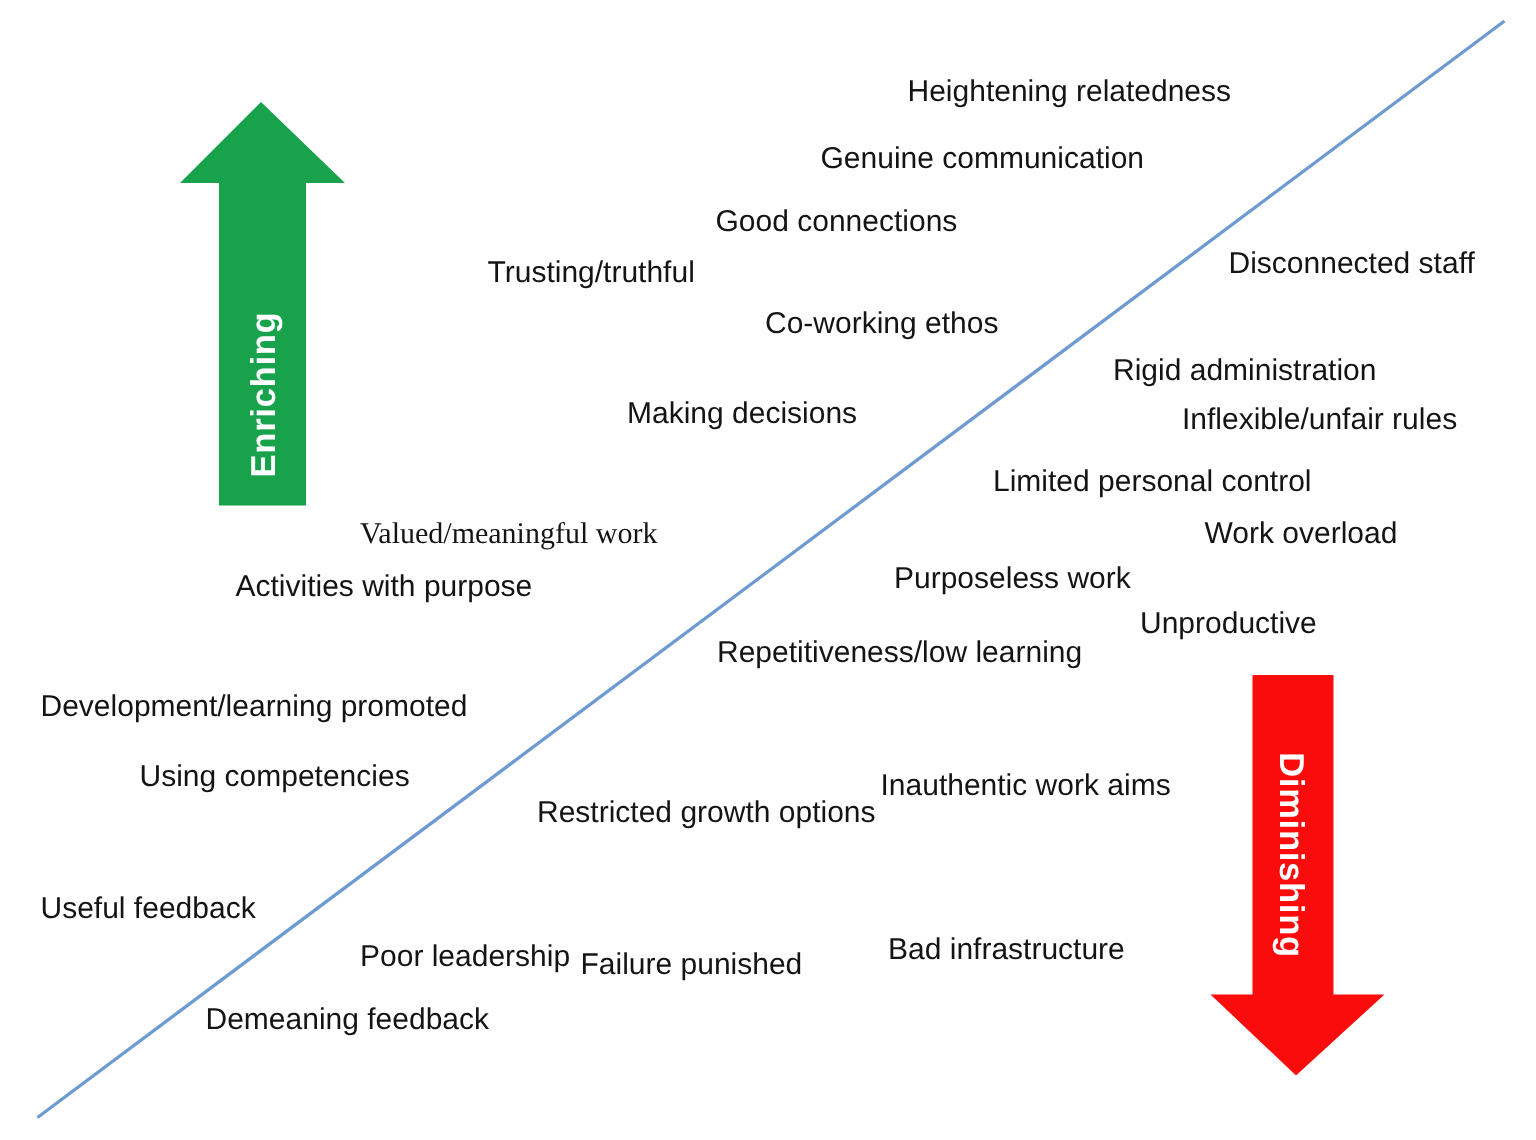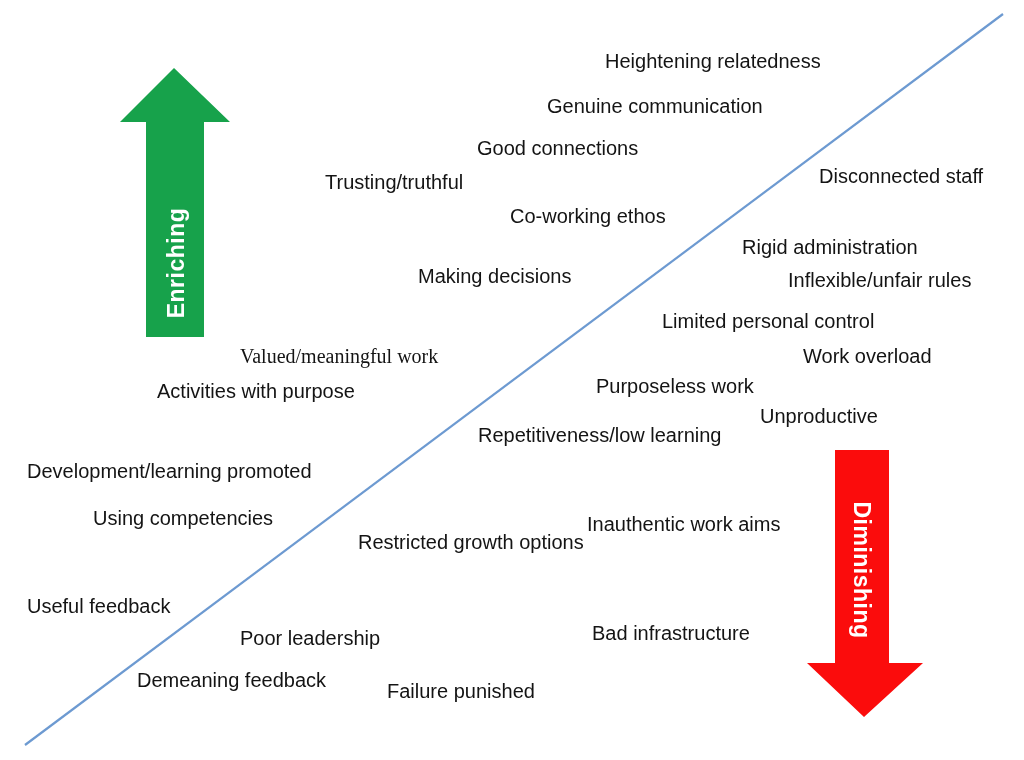--- a/index.html
+++ b/index.html
@@ -75,17 +75,17 @@
       <div class="item-label" style="left: 788px; top: 269px;">Inflexible/unfair rules</div>
       <div class="item-label" style="left: 638px; top: 310px; margin-left: 24px;">Limited personal control</div>
       <div class="item-label" style="left: 803px; top: 345px;">Work overload</div>
       <div class="item-label" style="left: 572px; top: 375px; margin-left: 24px;">Purposeless work</div>
       <div class="item-label" style="left: 760px; top: 405px;">Unproductive</div>
       <div class="item-label" style="left: 478px; top: 424px;">Repetitiveness/low learning</div>
       <div class="item-label" style="left: 587px; top: 469px; margin-top: 44px;">Inauthentic work aims</div>
       <div class="item-label" style="left: 358px; top: 531px;">Restricted growth options</div>
       <div class="item-label" style="left: 592px; top: 622px;">Bad infrastructure</div>
       <div class="item-label" style="left: 240px; top: 627px;">Poor leadership</div>
-      <div class="item-label" style="left: 387px; top: 680px;">Failure punished</div>
+      <div class="item-label" style="left: 387px; top: 632px;">Failure punished</div>
       <div class="item-label" style="left: 137px; top: 669px;">Demeaning feedback</div>
     </div>
 
 </div>
 
 </body></html>

